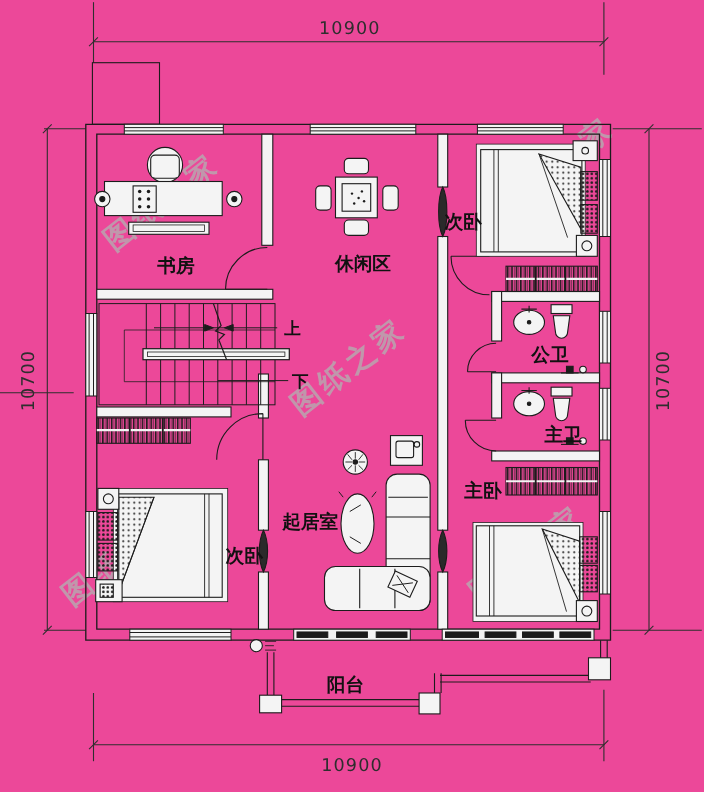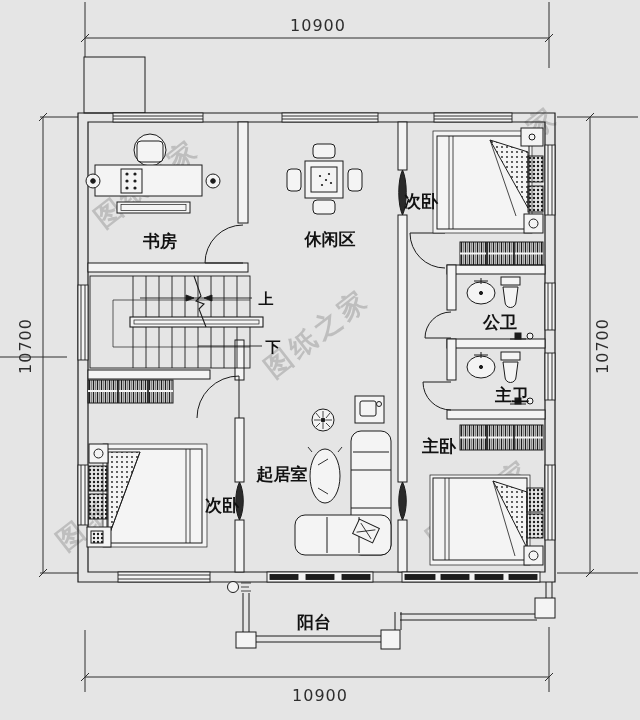--- a/index.html
+++ b/index.html
@@ -1,16 +1,16 @@
 <!DOCTYPE html>
 <html><head>
 <meta charset="utf-8">
 <style>
   html,body{margin:0;padding:0;}
-  .canvas{width:640px;height:720px;background:#e5e5e5;position:relative;overflow:hidden;}
+  .canvas{width:640px;height:720px;background:#ec4899;position:relative;overflow:hidden;}
   svg{display:block;}
   .rlabel{font:700 17px "Liberation Sans",sans-serif;fill:#111;}
   .slabel{font:700 15px "Liberation Sans",sans-serif;fill:#111;}
   .dim{font:500 16px "DejaVu Sans",sans-serif;fill:#2e2e2e;letter-spacing:1px;}
   .wm{font:600 27px "Liberation Sans",sans-serif;letter-spacing:4px;opacity:.75;}
 </style>
 </head>
 <body>
 
 <div class="canvas">

